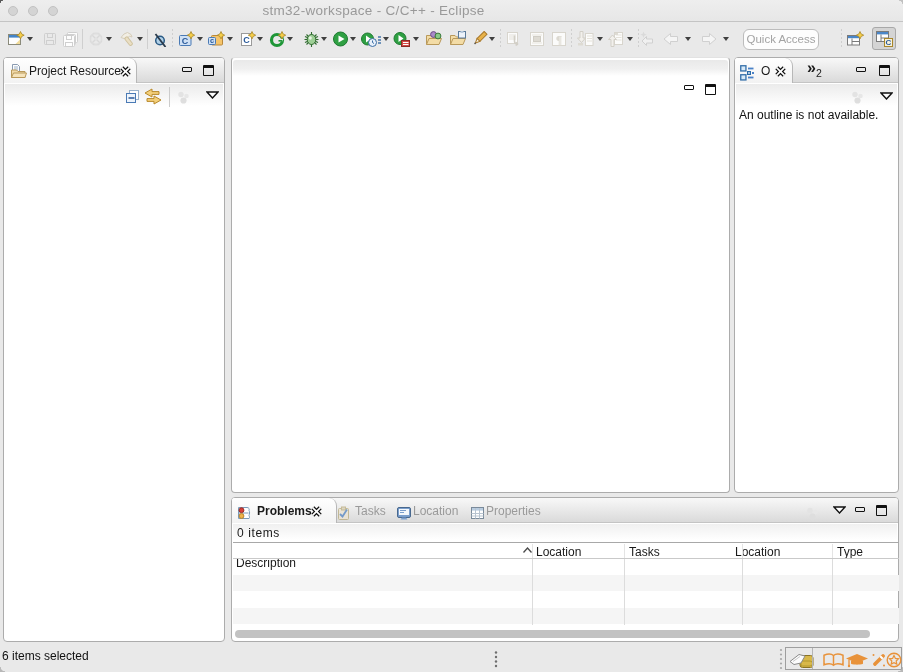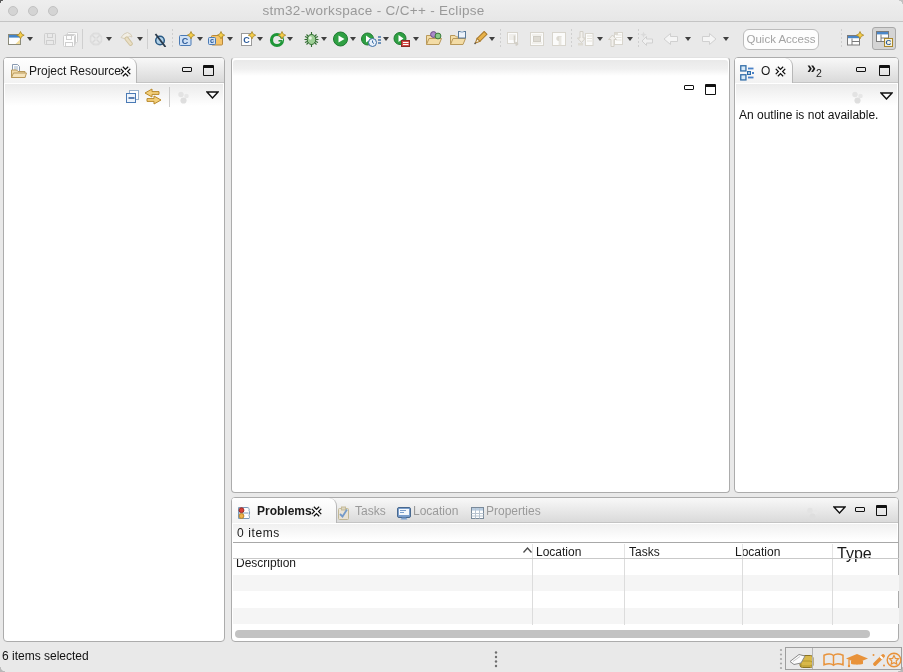--- a/index.html
+++ b/index.html
@@ -379,21 +379,21 @@
   <div class="abs vtext" style="left:5px; top:28px; font-size:12px; letter-spacing:0.6px;">0 items</div>
   <div class="abs" style="left:1px; top:44px; width:666px; height:1px; background:#a8a8a8;"></div>
 
   <div class="abs vtext" style="left:4px; top:47px; font-size:12px;margin-top:11px;">Description</div>
   <svg class="abs" style="left:290px; top:48px;" width="11" height="9">
     <path d="M1.5,6.5 L5.5,2 L9.5,6.5" fill="none" stroke="#4a4a4a" stroke-width="1.3"></path>
   </svg>
   <div class="abs vtext" style="left:304px; top:47px; font-size:12px;">Location</div>
   <div class="abs vtext" style="left:397px; top:47px; font-size:12px;">Tasks</div>
   <div class="abs vtext" style="left:503px; top:47px; font-size:12px;">Location</div>
-  <div class="abs vtext" style="left:605px; top:47px; font-size:16px;">Type</div>
+  <div class="abs vtext" style="left:605px; top:47px; font-size:12px;">Type</div>
   <div class="abs" style="left:1px; top:60px; width:666px; height:1px; background:#c9c9c9;"></div>
 
   <div class="abs rowband" style="top:77px;"></div>
   <div class="abs rowband" style="top:110px;"></div>
   <div class="abs colsep" style="left:300px; top:61px; height:66px;"></div>
   <div class="abs colsep" style="left:392px; top:61px; height:66px;"></div>
   <div class="abs colsep" style="left:510px; top:61px; height:66px;"></div>
   <div class="abs colsep" style="left:600px; top:61px; height:66px;"></div>
   <div class="abs colsep" style="left:300px; top:46px; height:14px; background:#e4e4e4;"></div>
   <div class="abs colsep" style="left:392px; top:46px; height:14px; background:#e4e4e4;"></div>

